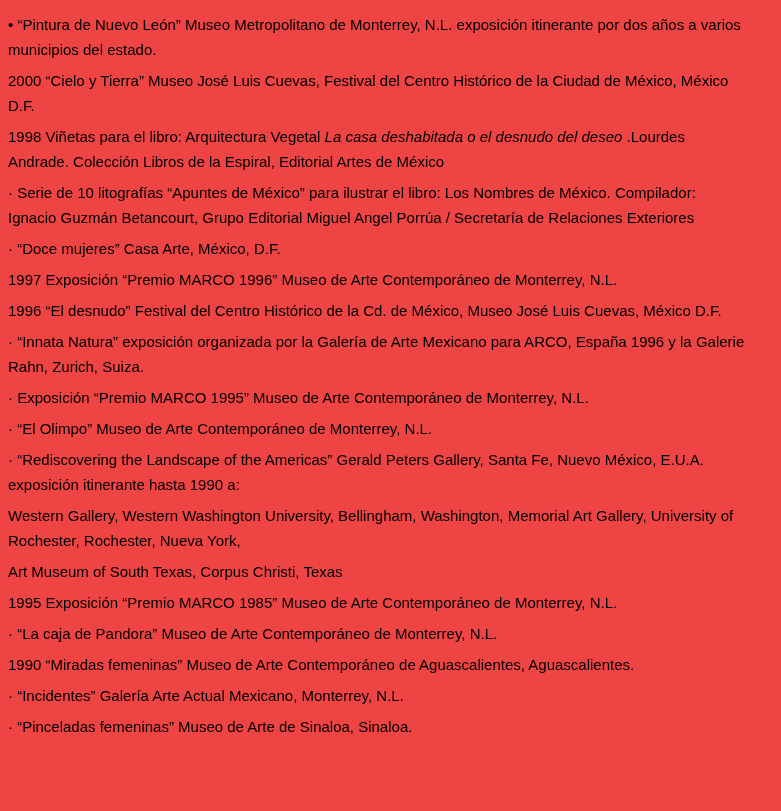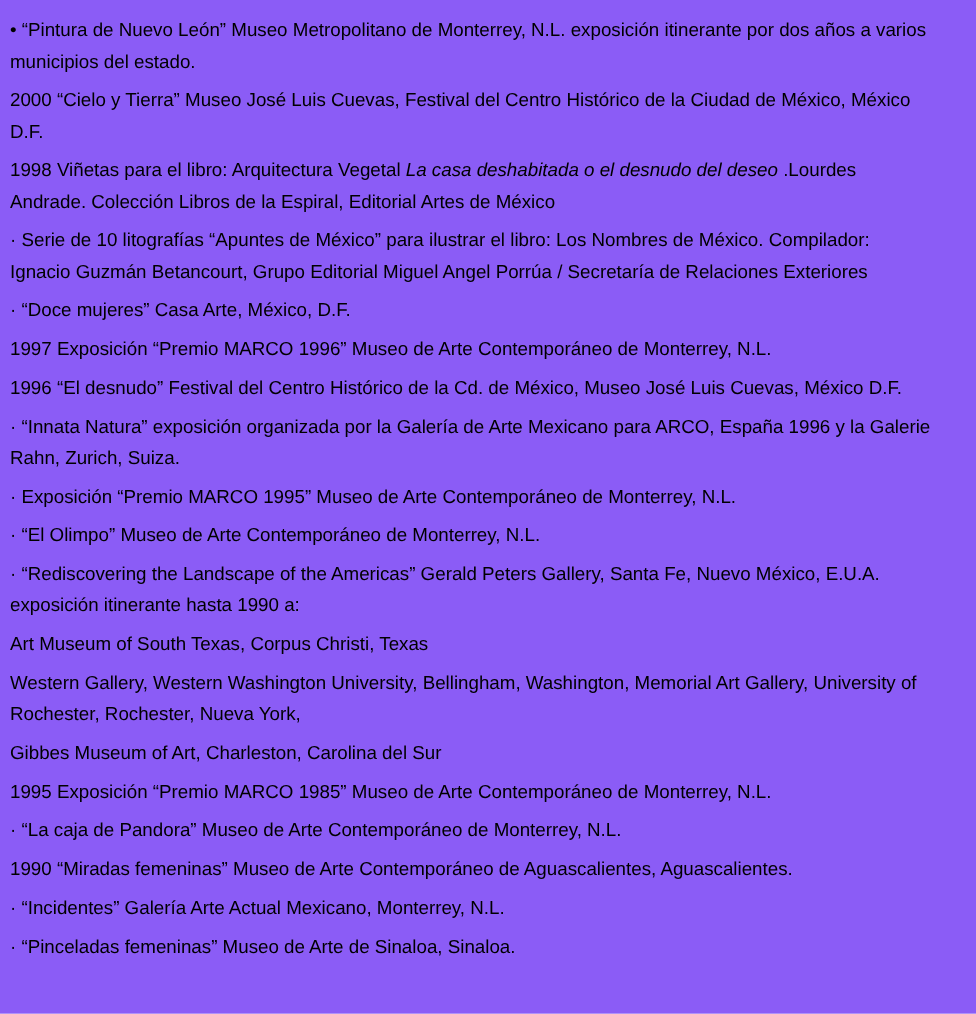--- a/index.html
+++ b/index.html
@@ -6,21 +6,21 @@
   html, body {
     margin: 0;
     padding: 0;
     background: #ffffff;
   }
   .page {
     width: 781px;
     min-height: 811px;
     box-sizing: border-box;
     padding: 6px 34px 10px 8px;
-    background: #8b5cf6;
+    background: #ef4444;
     font-family: "Liberation Sans", sans-serif;
     font-size: 15px;
     line-height: 25px;
     color: #000000;
     -webkit-font-smoothing: antialiased;
   }
   .page p {
     margin: 6px 0;
     padding: 0;
   }
@@ -47,25 +47,24 @@
   <p><span class="run">1996 “El desnudo” Festival del Centro Histórico de la Cd. de México, Museo José Luis Cuevas, México D.F.</span></p>
 
   <p><span class="run">· “Innata Natura” exposición organizada por la Galería de Arte Mexicano para ARCO, España 1996 y la Galerie Rahn, Zurich, Suiza.</span></p>
 
   <p><span class="run">· Exposición “Premio MARCO 1995” Museo de Arte Contemporáneo de Monterrey, N.L.</span></p>
 
   <p><span class="run">· “El Olimpo” Museo de Arte Contemporáneo de Monterrey, N.L.</span></p>
 
   <p><span class="run">· “Rediscovering the Landscape of the Americas” Gerald Peters Gallery, Santa Fe, Nuevo México, E.U.A. exposición itinerante hasta 1990 a:</span></p>
 
+  <p><span class="run">Western Gallery, Western Washington University, Bellingham, Washington, Memorial Art Gallery, University of Rochester, Rochester, Nueva York,</span></p>
+
   <p><span class="run">Art Museum of South Texas, Corpus Christi, Texas</span></p>
 
-  <p><span class="run">Western Gallery, Western Washington University, Bellingham, Washington, Memorial Art Gallery, University of Rochester, Rochester, Nueva York,</span></p>
-
-  <p><span class="run">Gibbes Museum of Art, Charleston, Carolina del Sur</span></p>
 
   <p><span class="run">1995 Exposición “Premio MARCO 1985” Museo de Arte Contemporáneo de Monterrey, N.L.</span></p>
 
   <p><span class="run">· “La caja de Pandora” Museo de Arte Contemporáneo de Monterrey, N.L.</span></p>
 
   <p><span class="run">1990 “Miradas femeninas” Museo de Arte Contemporáneo de Aguascalientes, Aguascalientes.</span></p>
 
   <p><span class="run">· “Incidentes” Galería Arte Actual Mexicano, Monterrey, N.L.</span></p>
 
   <p><span class="run">· “Pinceladas femeninas” Museo de Arte de Sinaloa, Sinaloa.</span></p>

